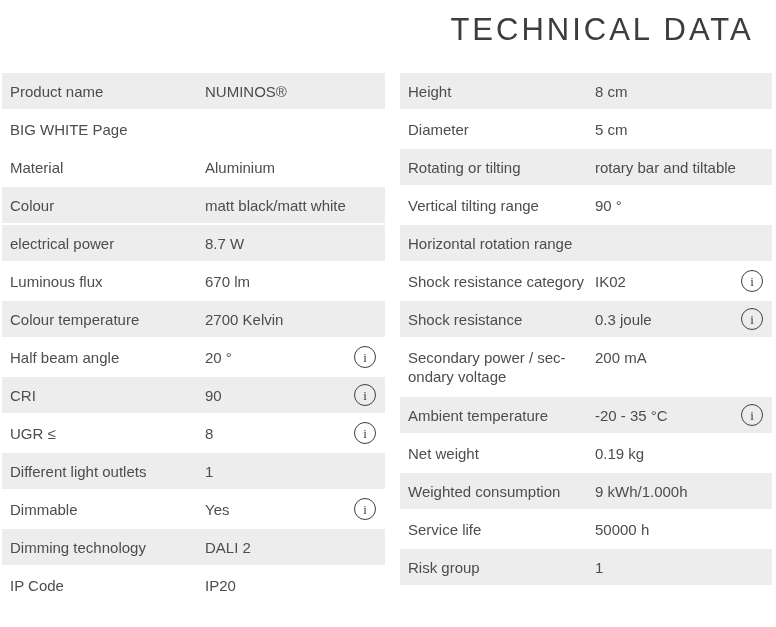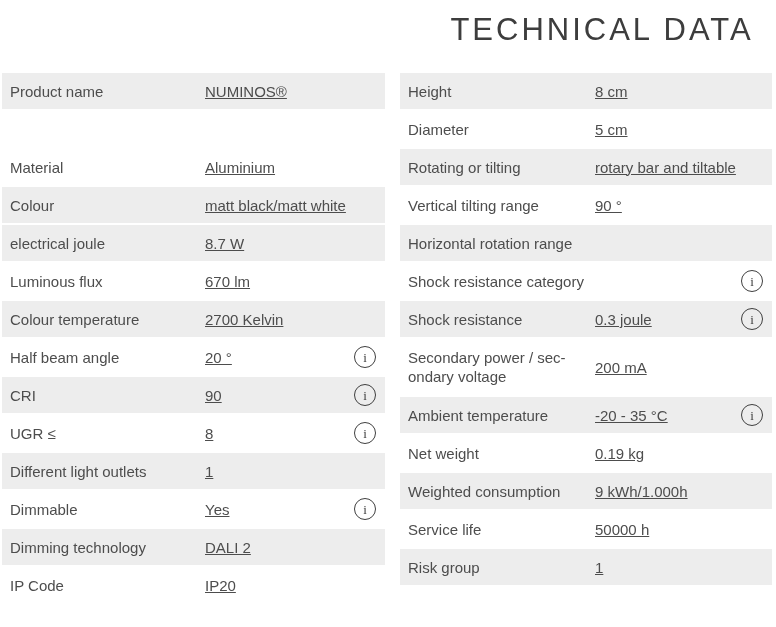--- a/index.html
+++ b/index.html
@@ -46,33 +46,33 @@
     min-height: 36px;
     margin-bottom: 2px;
     padding: 0 34px 0 8px;
     box-sizing: border-box;
     font-size: 15px;
     line-height: 19px;
     background: #ffffff;
   }
   .row.alt { background: var(--row-alt, #ededed); }
   .row.multiline {
-    align-items: center;
+    align-items: flex-start;
     padding-top: 9px;
     padding-bottom: 9px;
     min-height: 56px;
   }
   .label {
     flex: 0 0 195px;
     white-space: pre-line;
     padding-right: 0;
     box-sizing: border-box;
   }
   .spec-table.right .label { flex: 0 0 187px; }
-  .value { flex: 1; text-decoration: underline; }
+  .value { flex: 1; }
   .info-icon {
     position: absolute;
     right: 9px;
     top: 50%;
     transform: translateY(-50%);
     width: 20px;
     height: 20px;
     border: 1px solid var(--icon, #3f3f3f);
     border-radius: 50%;
     display: flex;
@@ -91,31 +91,32 @@
 
 <div>
   <h1 class="page-title">TECHNICAL DATA</h1>
   <div class="cols">
     <div class="spec-table left" id="left-table">
         <div class="row alt">
           <span class="label">Product name</span>
           <span class="value">NUMINOS®</span>
         </div>
         <div class="row">
+          <span class="label">BIG WHITE Page</span>
         </div>
         <div class="row">
           <span class="label">Material</span>
           <span class="value">Aluminium</span>
         </div>
         <div class="row alt">
           <span class="label">Colour</span>
           <span class="value">matt black/matt white</span>
         </div>
         <div class="row alt">
-          <span class="label">electrical joule</span>
+          <span class="label">electrical power</span>
           <span class="value">8.7 W</span>
         </div>
         <div class="row">
           <span class="label">Luminous flux</span>
           <span class="value">670 lm</span>
         </div>
         <div class="row alt">
           <span class="label">Colour temperature</span>
           <span class="value">2700 Kelvin</span>
         </div>
@@ -167,20 +168,21 @@
         </div>
         <div class="row">
           <span class="label">Vertical tilting range</span>
           <span class="value">90 °</span>
         </div>
         <div class="row alt">
           <span class="label">Horizontal rotation range</span>
         </div>
         <div class="row">
           <span class="label">Shock resistance category</span>
+          <span class="value">IK02</span>
           <span class="info-icon">i</span>
         </div>
         <div class="row alt">
           <span class="label">Shock resistance</span>
           <span class="value">0.3 joule</span>
           <span class="info-icon">i</span>
         </div>
         <div class="row multiline">
           <span class="label">Secondary power / sec-
 ondary voltage</span>

